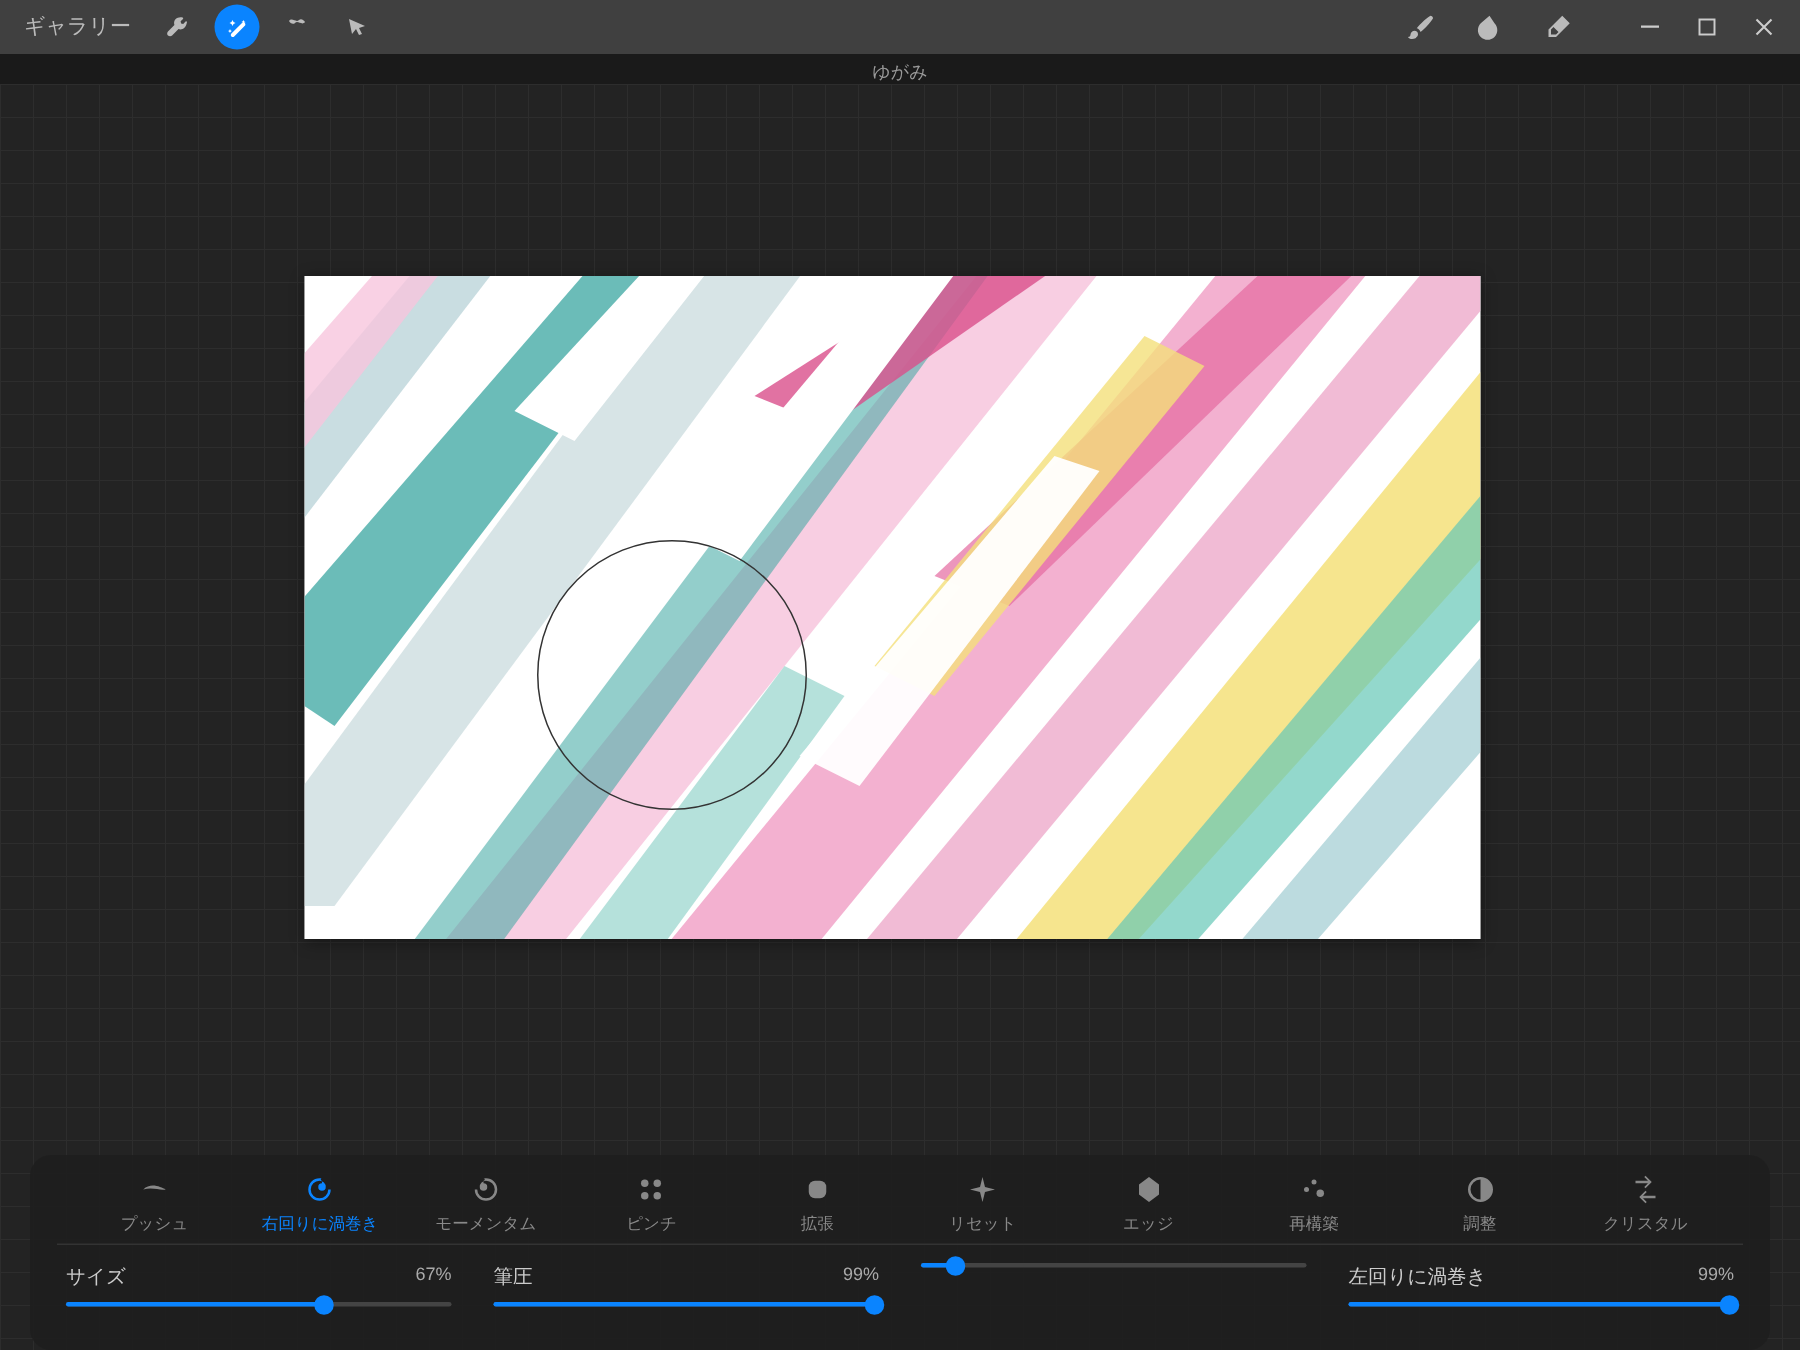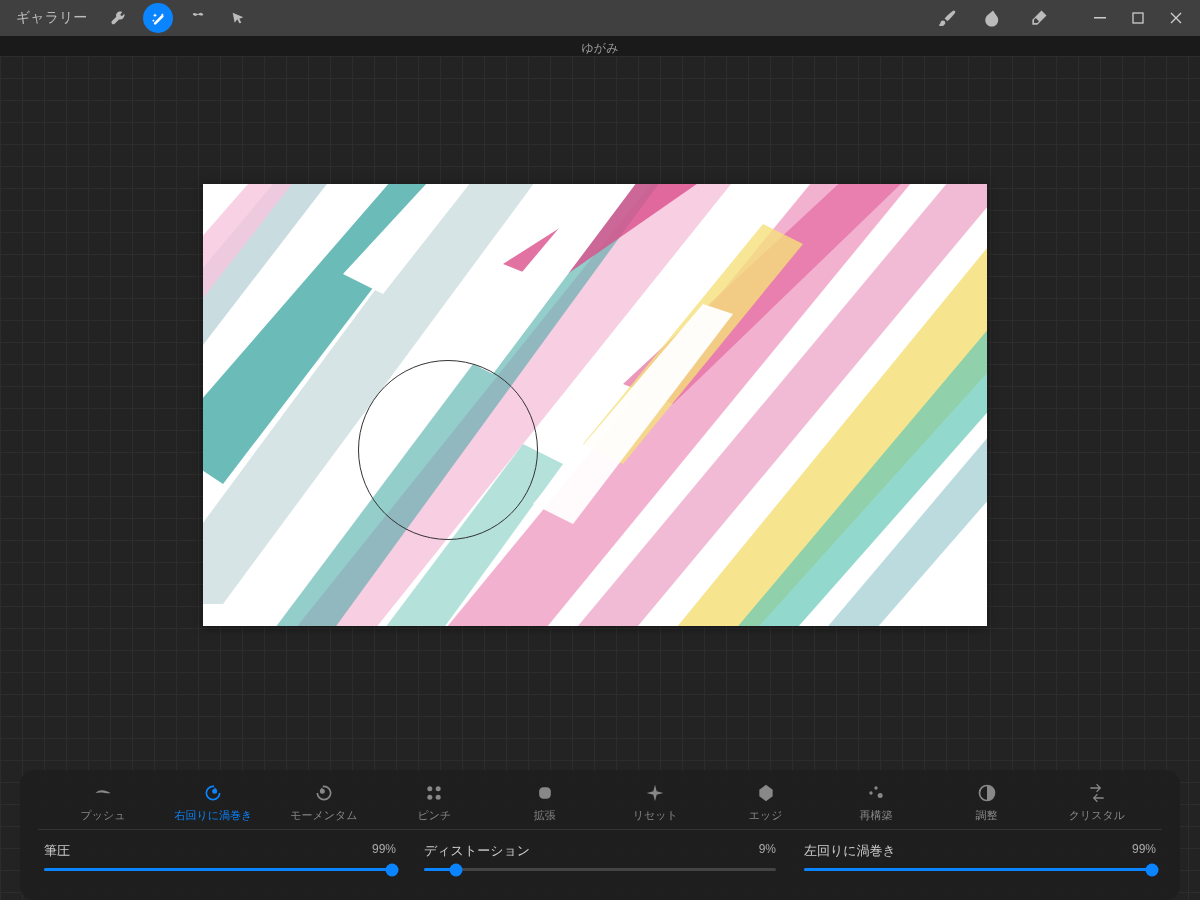--- a/index.html
+++ b/index.html
@@ -383,37 +383,43 @@
               <path d="M4 5h10l-3-3 1-1 5 5-5 5-1-1 3-3H4V5zm16 14H10l3 3-1 1-5-5 5-5 1 1-3 3h10v2z"></path>
             </svg>
         </span>
         <span>クリスタル</span>
       </div>
 
     </div>
 
     <div class="slider-row">
 
+      <div class="slider-group">
+        <div class="slider-head">
+          <span>サイズ</span>
+          <span class="val">67%</span>
+        </div>
+        <div class="slider-track">
+          <div class="slider-fill" style="width:67%"></div>
+          <div class="slider-thumb" style="left:67%"></div>
+        </div>
+      </div>
 
       <div class="slider-group">
         <div class="slider-head">
           <span>筆圧</span>
           <span class="val">99%</span>
         </div>
         <div class="slider-track">
           <div class="slider-fill" style="width:99%"></div>
           <div class="slider-thumb" style="left:99%"></div>
         </div>
       </div>
 
       <div class="slider-group">
-        <div class="slider-head">
-          <span>ディストーション</span>
-          <span class="val">9%</span>
-        </div>
         <div class="slider-track">
           <div class="slider-fill" style="width:9%"></div>
           <div class="slider-thumb" style="left:9%"></div>
         </div>
       </div>
 
       <div class="slider-group">
         <div class="slider-head">
           <span>左回りに渦巻き</span>
           <span class="val">99%</span>

